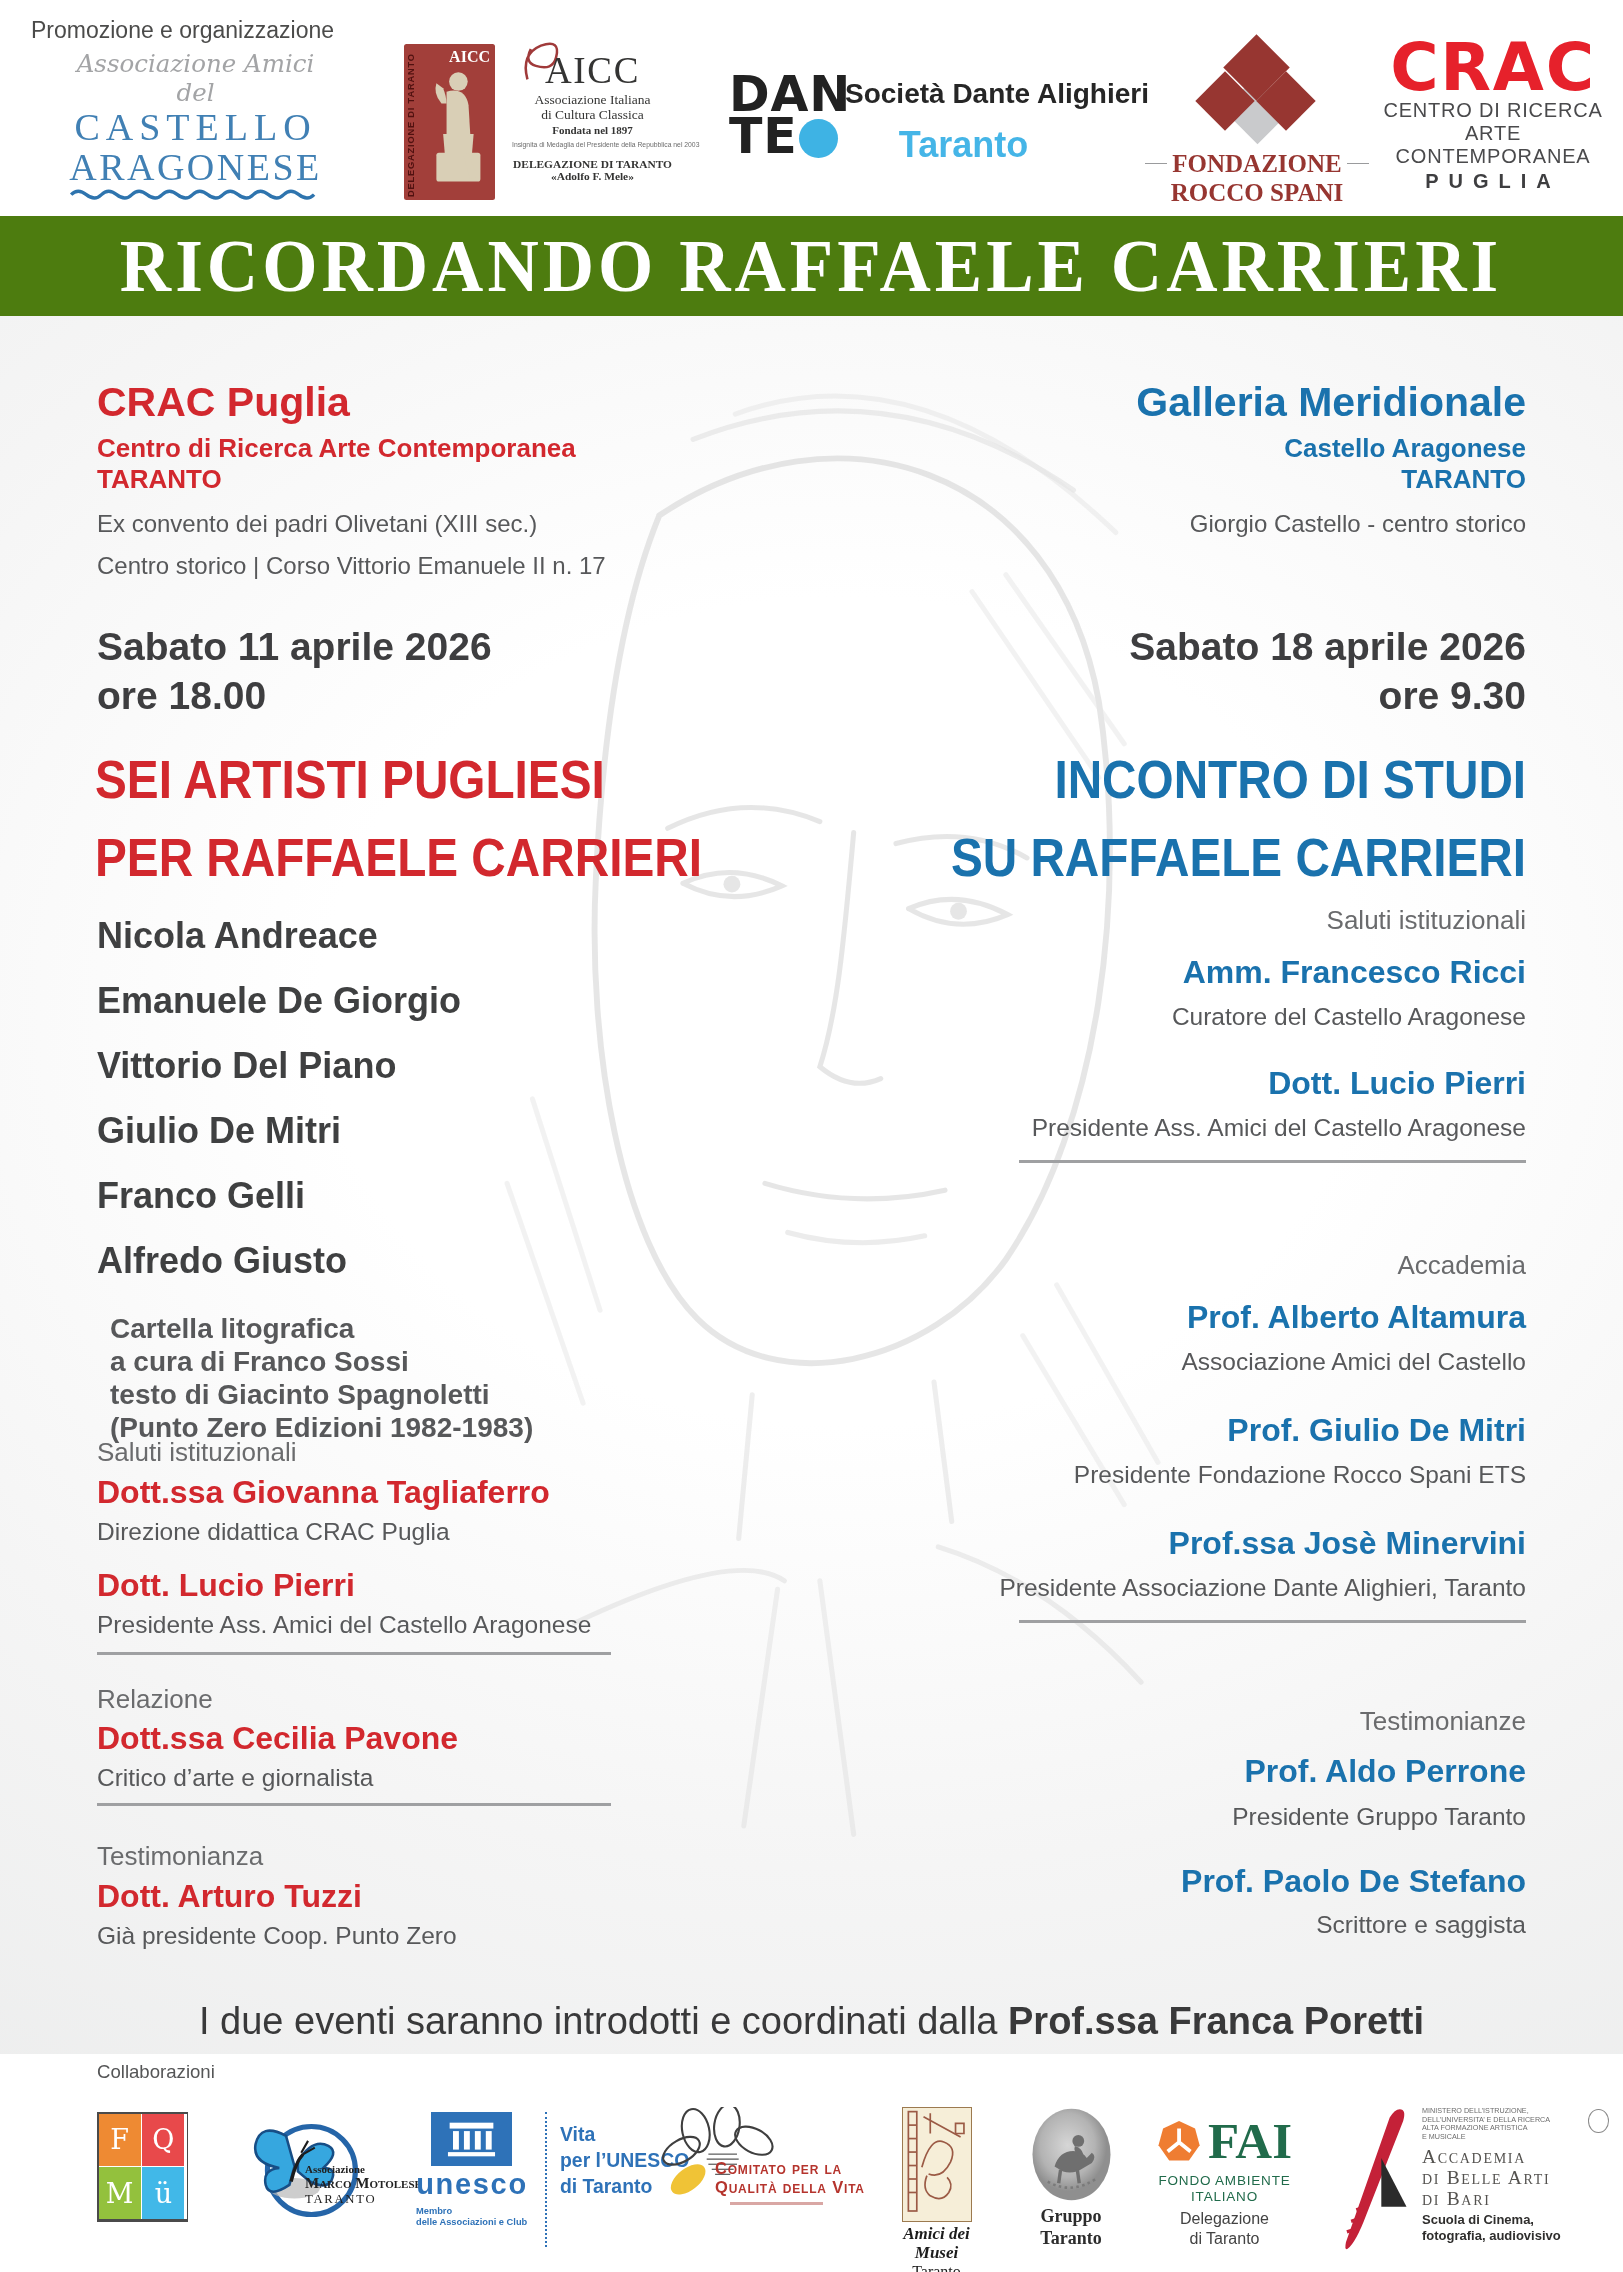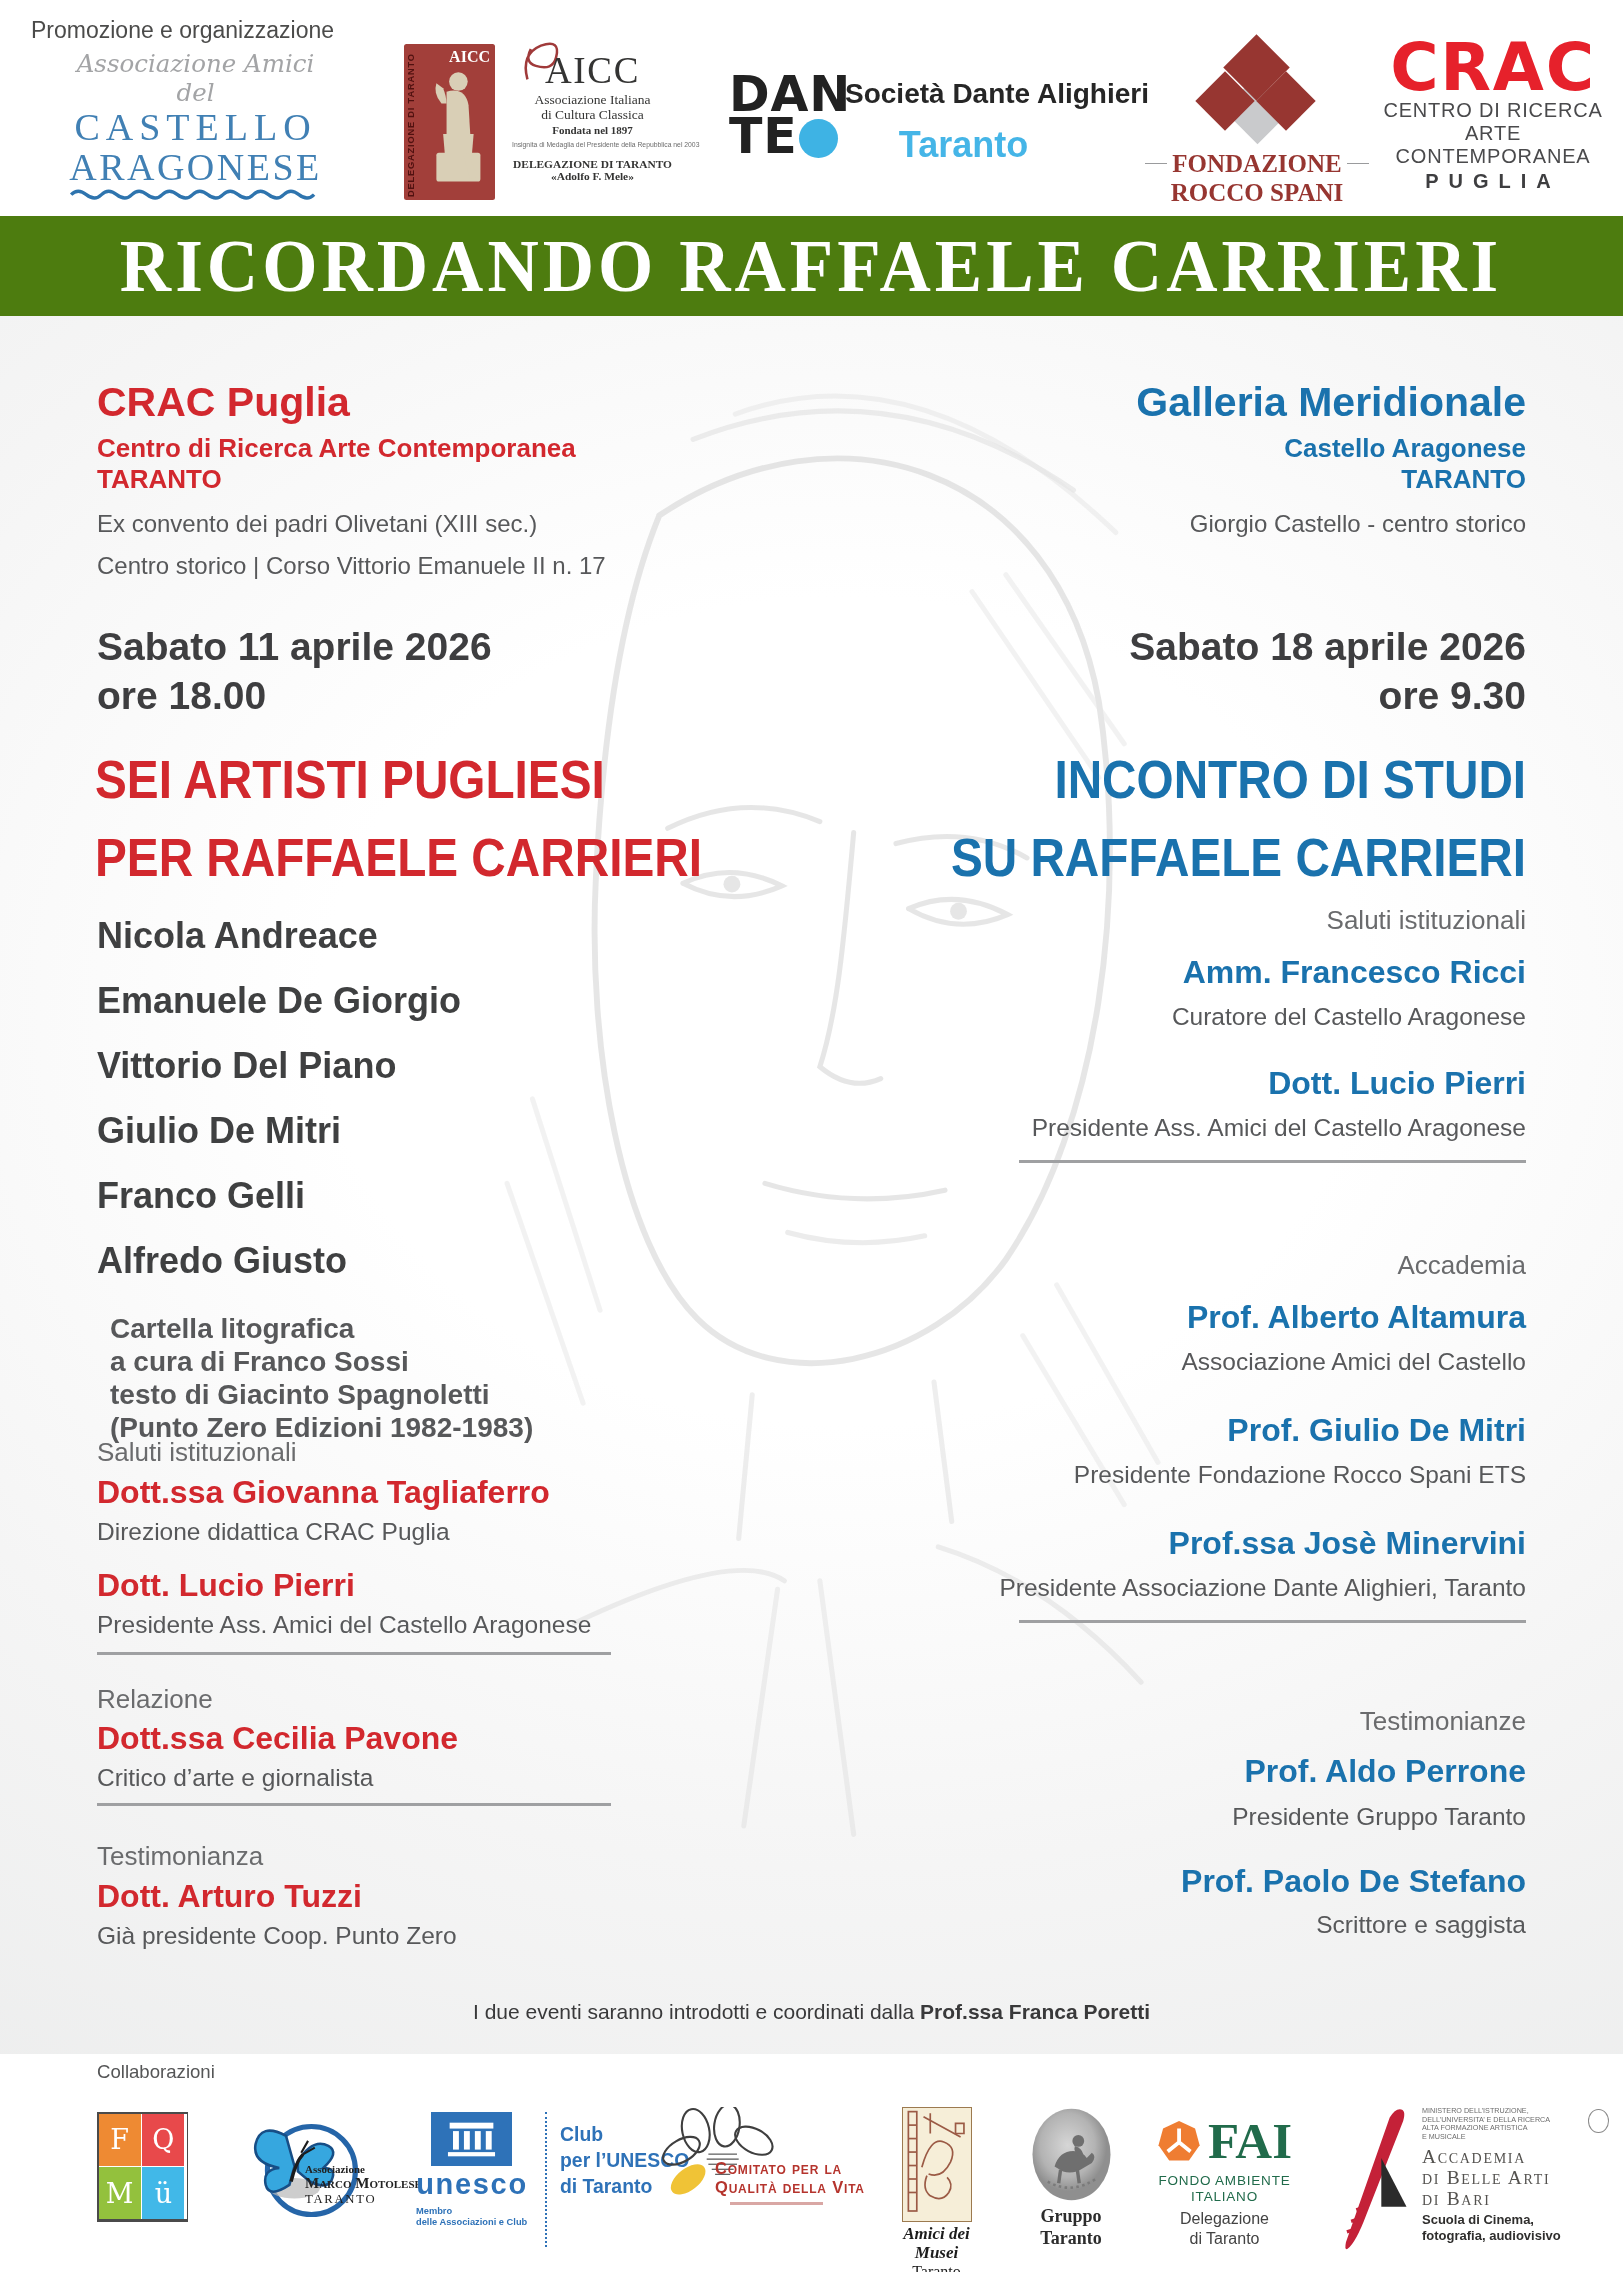--- a/index.html
+++ b/index.html
@@ -62,21 +62,21 @@
   .btl{transform:scaleX(.9);transform-origin:left top;}
   .btr{transform:scaleX(.9);transform-origin:right top;}
   .artist{font-size:36px;font-weight:bold;color:#3f4041;line-height:65px;white-space:nowrap;}
   .cart{font-size:28px;font-weight:bold;color:#57585a;line-height:33px;white-space:nowrap;}
   .slabel{font-size:26px;}
   .pname{font-size:32px;font-weight:bold;white-space:nowrap;}
   .prole{font-size:24.5px;white-space:nowrap;}
   .divider{height:2.5px;background:#9fa0a2;}
   .ralign{text-align:right;}
   
-  .coord{left:0;top:2000px;width:1623px;text-align:center;font-size:21px;color:#39393a;}
+  .coord{left:0;top:2000px;width:1623px;text-align:center;font-size:38px;color:#39393a;}
   .coord b{font-weight:bold;}
   .collab{left:97px;top:2061px;font-size:18.6px;color:#555657;}
   
   .fomu{left:97px;top:2112px;width:88px;height:107px;background:#4a4a4a;padding:1.7px;}
   .fomu .g{display:grid;grid-template-columns:42px 42px;grid-template-rows:52px 52px;gap:1.7px;background:#fff;}
   .fomu .c{display:flex;align-items:center;justify-content:center;color:#fff;
       font-family:"DejaVu Serif",serif;font-size:27px;}
   
   .moto{left:242px;top:2107px;width:178px;height:127px;}
   .moto .txt{position:absolute;left:63px;top:56px;white-space:nowrap;}
@@ -346,21 +346,21 @@
           <rect x="34" y="12" width="7" height="22"></rect>
             <rect x="47" y="12" width="7" height="22"></rect>
         </g>
       </svg>
     </div>
     <div class="brand" style="text-align:center;width:112px">unesco</div>
     <div class="mem">Membro</div>
     <div class="mem" style="margin-top:0">delle Associazioni e Club</div>
     <div class="dots"></div>
     <div class="club">
-      <div>Club</div>
+      <div>Vita</div>
       <div>per l’UNESCO</div>
       <div>di Taranto</div>
     </div>
   </div>
 
   <div class="abs comit">
     <svg width="144" height="101" viewBox="0 0 170 120">
       <g fill="none" stroke="#3f3f3f" stroke-width="2.5">
         <ellipse cx="55" cy="28" rx="16" ry="26" transform="rotate(-12 55 28)"></ellipse>
         <ellipse cx="92" cy="22" rx="15" ry="25" transform="rotate(8 92 22)"></ellipse>

